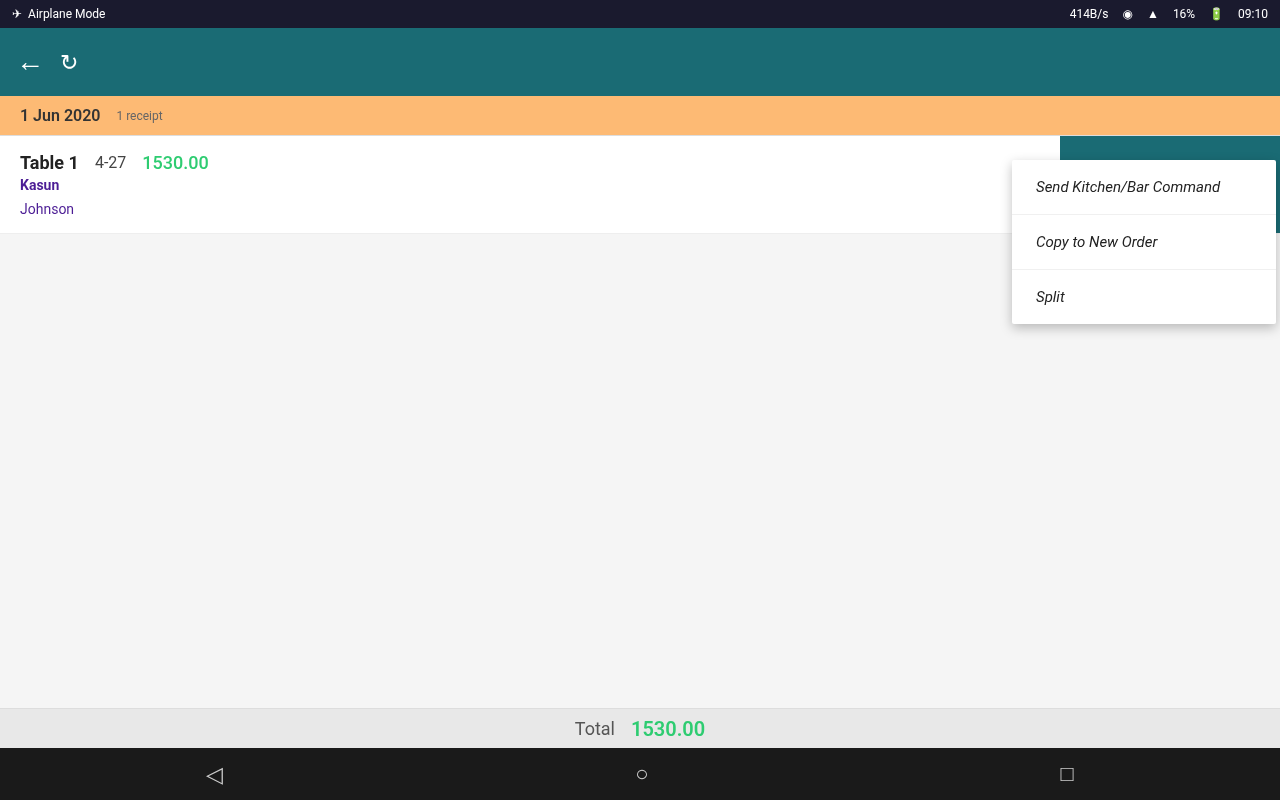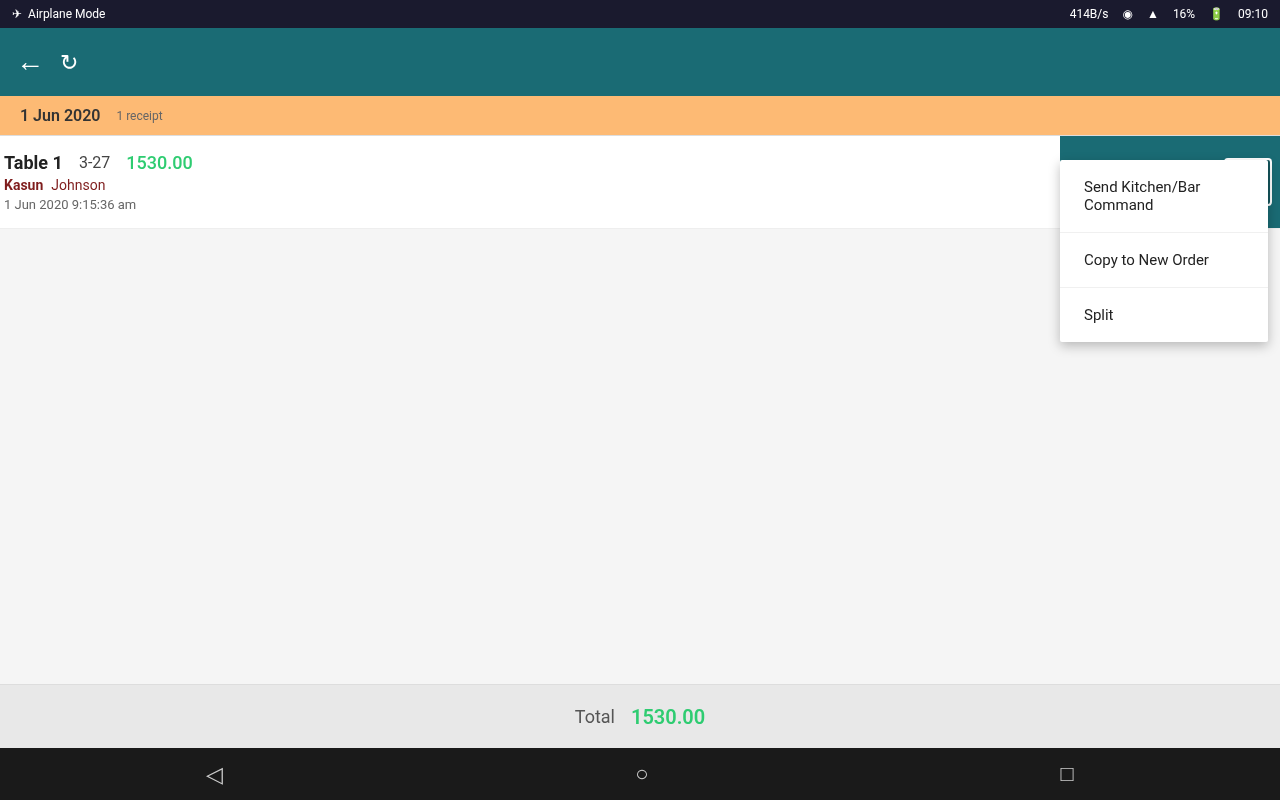--- a/index.html
+++ b/index.html
@@ -63,21 +63,21 @@
       color: #333;
     }
     .date-header-count {
       font-size: 12px;
       color: #666;
     }
 
     
     .order-row {
       background: white;
-      padding: 16px 4px;
+      padding: 16px 20px;
       border-bottom: 1px solid #eee;
       position: relative;
       display: flex;
       flex-direction: column;
       gap: 4px;
     }
     .order-row-top {
       display: flex;
       align-items: center;
       gap: 16px;
@@ -93,21 +93,22 @@
     }
     .order-amount {
       font-size: 18px;
       color: #2ecc71;
       font-weight: 500;
     }
     .order-row-mid {
       display: flex;
       gap: 8px;
       font-size: 14px;
-      color: #7f1d1d;
+      color: #4c1d95;
+      flex-direction: column;
     }
     .order-name-bold { font-weight: 700; }
     .order-date-time {
       font-size: 13px;
       color: #666;
     }
 
     
     .action-buttons {
       position: absolute;
@@ -133,43 +134,44 @@
     }
     .action-btn.more-btn {
       background: #15555c;
       border: 2px solid white;
     }
 
     
     .dropdown-menu {
       position: absolute;
       top: 160px;
-      right: 12px;
-      width: 208px;
+      right: 4px;
+      width: 264px;
       background: white;
       box-shadow: 0 4px 12px rgba(0,0,0,0.25);
       z-index: 100;
       border-radius: 2px;
+      font-style: italic;
     }
     .dropdown-item {
       padding: 18px 24px;
       font-size: 15px;
       color: #222;
       cursor: pointer;
       border-bottom: 1px solid #f0f0f0;
     }
     .dropdown-item:last-child { border-bottom: none; }
 
     
     .footer-total {
       position: absolute;
       bottom: 52px;
       left: 0;
       right: 0;
-      height: 64px;
+      height: 40px;
       background: #e8e8e8;
       display: flex;
       align-items: center;
       justify-content: center;
       gap: 16px;
       border-top: 1px solid #ddd;
     }
     .footer-total-label {
       font-size: 18px;
       color: #555;
@@ -223,28 +225,27 @@
 </div>
 
 <div class="date-header">
   <span class="date-header-date">1 Jun 2020</span>
   <span class="date-header-count">1 receipt</span>
 </div>
 
 <div class="order-row">
   <div class="order-row-top">
     <span class="order-table-name">Table 1</span>
-    <span class="order-table-num">3-27</span>
+    <span class="order-table-num">4-27</span>
     <span class="order-amount">1530.00</span>
   </div>
   <div class="order-row-mid">
     <span class="order-name-bold">Kasun</span>
     <span>Johnson</span>
   </div>
-  <div class="order-date-time">1 Jun 2020 9:15:36 am</div>
 
   <div class="action-buttons">
     <div class="action-btn">
       <span>✓</span>
     </div>
     <div class="action-btn">
       <span>✏</span>
     </div>
     <div class="action-btn">
       <span>🗑</span>

